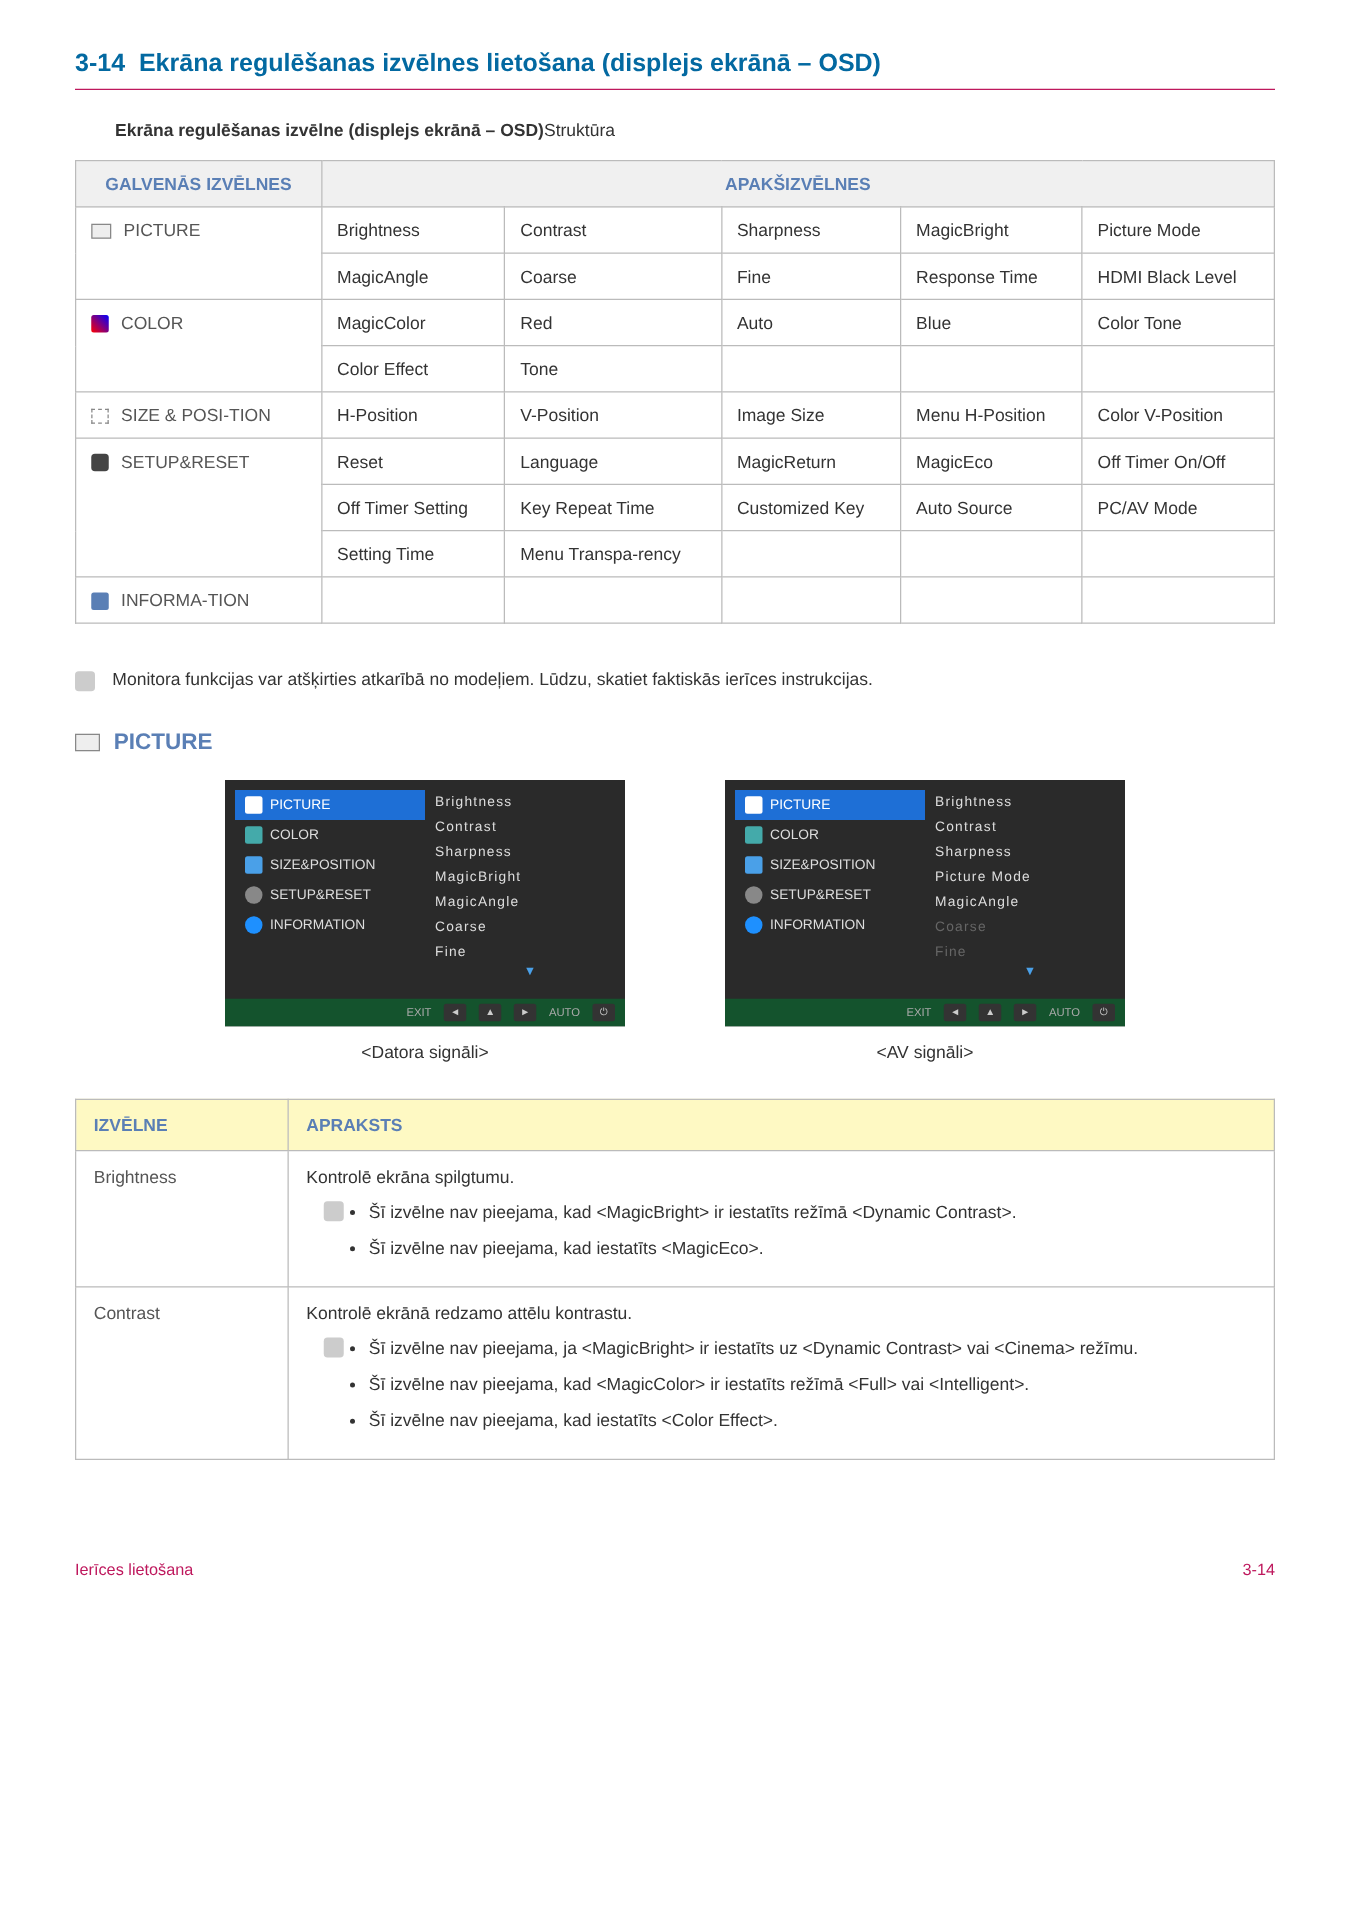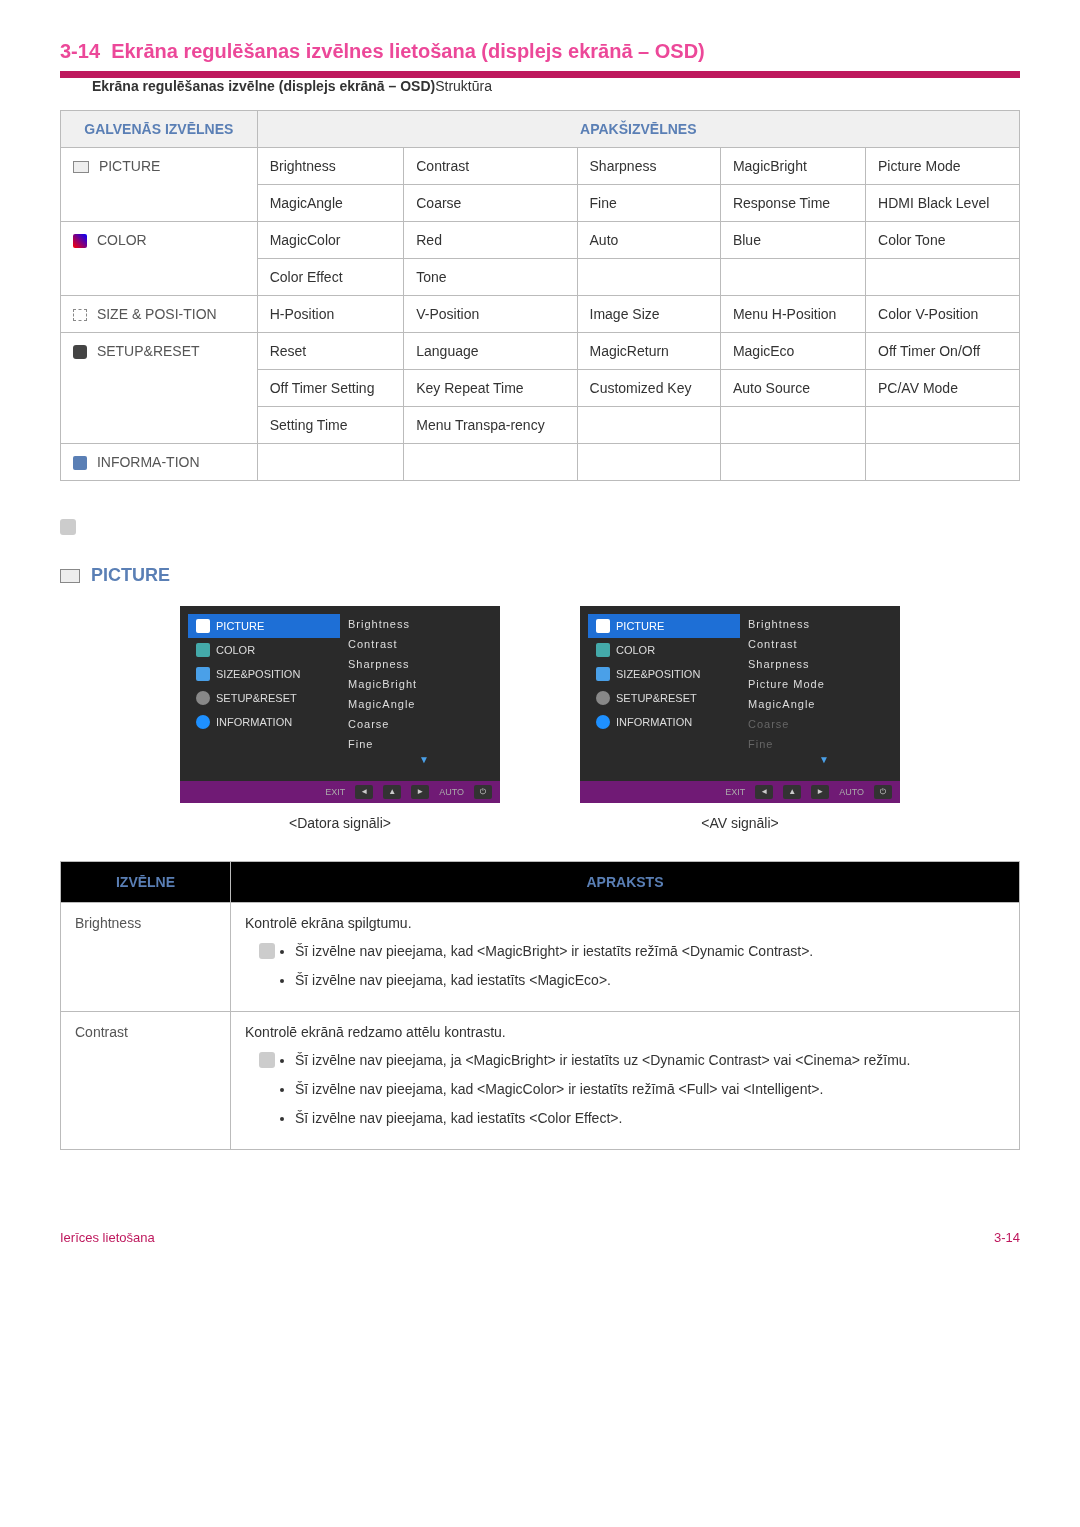--- a/index.html
+++ b/index.html
@@ -1,17 +1,17 @@
 <!DOCTYPE html>
 <html><head>
 <meta charset="utf-8">
 <style>
 * { box-sizing: border-box; margin: 0; padding: 0; }
 body { font-family: Arial, Helvetica, sans-serif; background: #fff; color: #333; width: 1080px; padding: 40px 60px 20px 60px; font-size: 14px; }
-.section-title { color: #ec4899; font-size: 20px; font-weight: bold; border-bottom: 7px solid #be185d; padding-bottom: 8px; }
+.section-title { color: #0369a1; font-size: 20px; font-weight: bold; border-bottom: 1px solid #be185d; padding-bottom: 8px; margin-bottom: 24px; }
 .subtitle { font-weight: bold; margin-bottom: 16px; font-size: 14px; padding-left: 32px; }
 .subtitle-normal { font-weight: normal; }
 table.main-table { width: 100%; border-collapse: collapse; margin-bottom: 36px; }
 table.main-table th, table.main-table td { border: 1px solid #bbb; padding: 10px 12px; text-align: left; vertical-align: top; font-size: 14px; }
 table.main-table th { background: #f0f0f0; color: #5a7fb5; text-align: center; font-weight: bold; }
 .menu-cell { color: #555; }
 .icon-box { display: inline-block; width: 16px; height: 12px; border: 1px solid #888; margin-right: 6px; vertical-align: middle; background: #eee; }
 .icon-gear { display: inline-block; width: 14px; height: 14px; background: #444; border-radius: 3px; margin-right: 6px; vertical-align: middle; }
 .icon-info { display: inline-block; width: 14px; height: 14px; background: #5a7fb5; border-radius: 2px; margin-right: 6px; vertical-align: middle; }
 .icon-size { display: inline-block; width: 14px; height: 12px; border: 1px dashed #888; margin-right: 6px; vertical-align: middle; }
@@ -29,26 +29,26 @@
 .osd-left-item { padding: 5px 0 5px 4px; display: flex; align-items: center; gap: 6px; color: #ddd; }
 .osd-left-item.active { background: #1e6fd6; color: #fff; padding-left: 8px; margin-left: -4px; }
 .osd-right-item { padding: 4px 0; letter-spacing: 1px; color: #ddd; }
 .osd-right-item.dim { color: #666; }
 .osd-mini-icon { width: 14px; height: 14px; background: #4aa; border-radius: 2px; }
 .osd-mini-icon.c1 { background: linear-gradient(#fff,#888); }
 .osd-mini-icon.c2 { background: #4aa0e8; }
 .osd-mini-icon.c3 { background: #888; border-radius: 50%; }
 .osd-mini-icon.c4 { background: #1e90ff; border-radius: 50%; }
 .osd-arrow { text-align: center; color: #4aa0e8; font-size: 10px; }
-.osd-footer { background: #701a75; padding: 4px 8px; display: flex; justify-content: flex-end; align-items: center; gap: 10px; font-size: 9px; color: #aaa; }
+.osd-footer { background: #14532d; padding: 4px 8px; display: flex; justify-content: flex-end; align-items: center; gap: 10px; font-size: 9px; color: #aaa; }
 .osd-footer-btn { width: 18px; height: 14px; background: #333; border-radius: 2px; display: flex; align-items: center; justify-content: center; color: #ccc; font-size: 8px; }
 .osd-caption { margin-top: 12px; font-size: 14px; }
 table.desc-table { width: 100%; border-collapse: collapse; margin-bottom: 40px; }
 table.desc-table th, table.desc-table td { border: 1px solid #bbb; padding: 12px 14px; text-align: left; vertical-align: top; font-size: 14px; }
-table.desc-table th { background: #000000; color: #5a7fb5; text-align: center; }
+table.desc-table th { background: #fef9c3; color: #5a7fb5; text-align: left; }
 .desc-left { width: 170px; color: #555; }
 ul.desc-list { list-style: disc; margin: 10px 0 0 50px; }
 ul.desc-list li { margin-bottom: 8px; line-height: 1.5; }
 .list-icon { display: inline-block; width: 16px; height: 16px; background: #ccc; border-radius: 3px; margin-right: 6px; margin-left: -36px; float: left; position: relative; top: 2px; }
 .footer { display: flex; justify-content: space-between; color: #be185d; font-size: 13px; margin-top: 80px; }
 </style>
 </head>
 <body>
 
 <div class="section-title">
@@ -133,20 +133,21 @@
         <td></td>
         <td></td>
         <td></td>
         <td></td>
       </tr>
     </tbody>
 </table>
 
 <div class="note-row">
   <span class="note-icon"></span>
+  <span>Monitora funkcijas var atšķirties atkarībā no modeļiem. Lūdzu, skatiet faktiskās ierīces instrukcijas.</span>
 </div>
 
 <div class="picture-heading">
   <span class="icon-box"></span>
   <span>PICTURE</span>
 </div>
 
 <div class="osd-container">
   <div class="osd-block">
     <div class="osd-menu">

